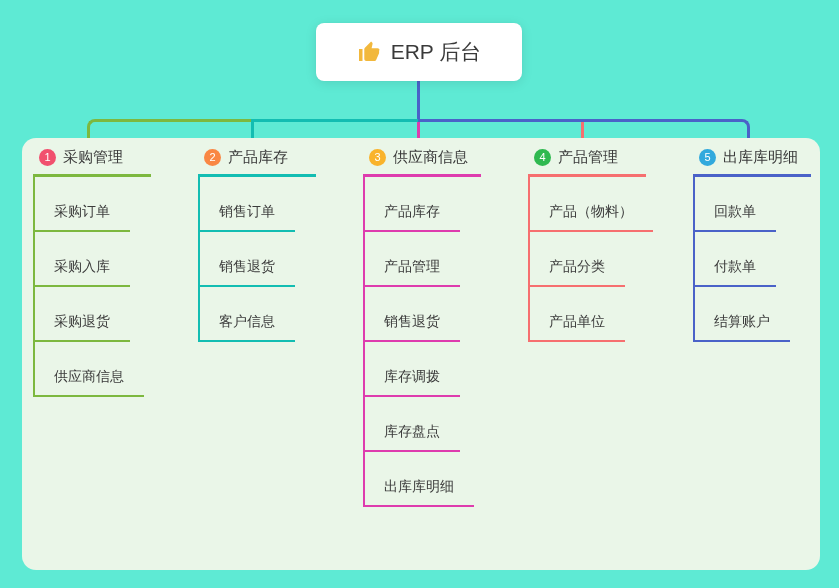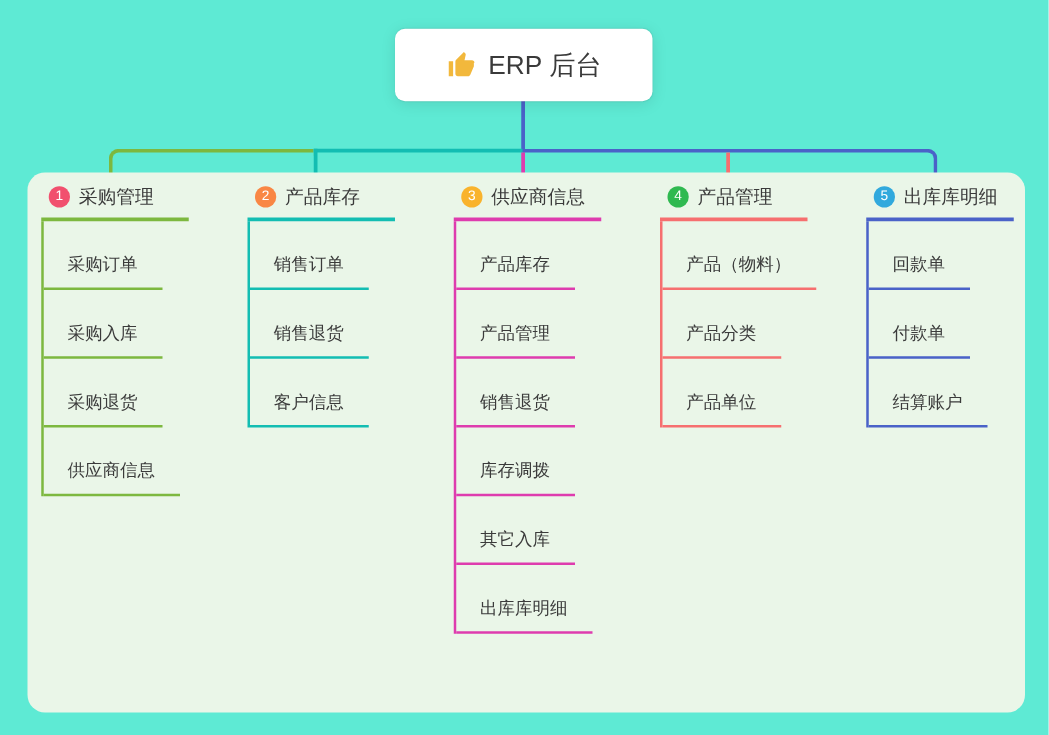--- a/index.html
+++ b/index.html
@@ -106,21 +106,21 @@
   <div class="column" style="left: 363px; --c: #de3cae; --b: #f9b32c;">
     <div class="branch-title">
       <span class="badge">3</span>
       <span>供应商信息</span>
     </div>
     <div class="children">
       <div class="child">产品库存</div>
       <div class="child">产品管理</div>
       <div class="child">销售退货</div>
       <div class="child">库存调拨</div>
-      <div class="child">其它入库</div>
+      <div class="child">库存盘点</div>
       <div class="child">出库库明细</div>
     </div>
   </div>
 
   <div class="column" style="left: 528px; --c: #f66f6f; --b: #2fb950;">
     <div class="branch-title">
       <span class="badge">4</span>
       <span>产品管理</span>
     </div>
     <div class="children">

